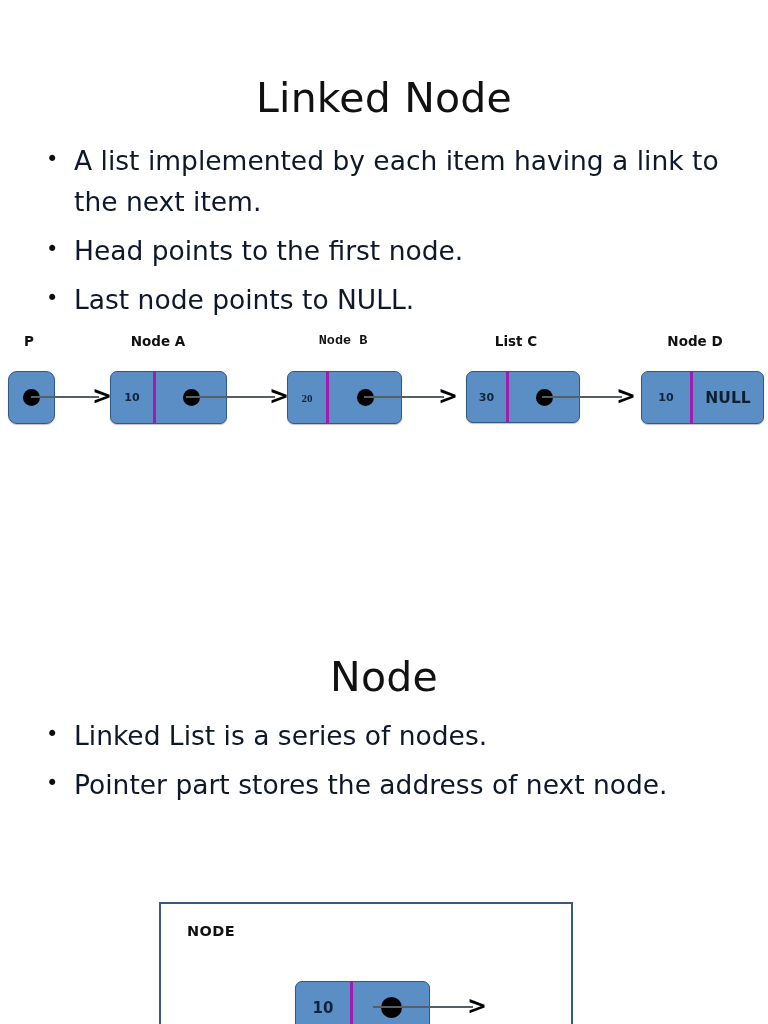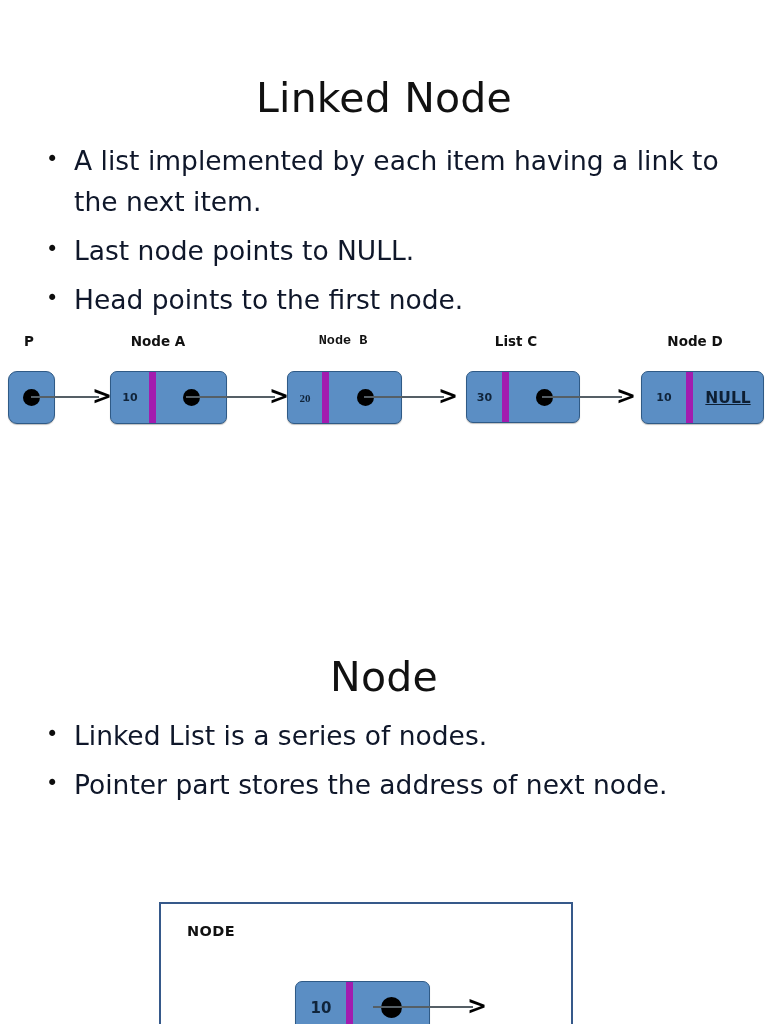--- a/index.html
+++ b/index.html
@@ -113,27 +113,26 @@
     box-sizing: border-box;
     display: flex;
     align-items: center;
     justify-content: center;
     font-family: "DejaVu Sans", sans-serif;
     color: #10243a;
   }
   .cell-data {
     font-size: 11px;
     font-weight: 700;
-    border-right: 7px solid #a21caf;
+    border-right: 3px solid #a21caf;
   }
   .cell-null {
     font-size: 15.5px;
     font-weight: 700;
     color: #0e1f33;
-    text-decoration: underline;
   }
   .cell-ptr { flex: 1; }
 
   .dot {
     width: 17px;
     height: 17px;
     border-radius: 50%;
     background: #000000;
     display: block;
   }
@@ -177,22 +176,22 @@
 </style>
 </head>
 <body>
 
 <section class="slide" id="slide-1">
 
   <h1 class="slide-title">Linked Node</h1>
 
   <ul class="bullet-list" id="bullets-1">
     <li class="bullet-item">A list implemented by each item having a link to the next item.</li>
+    <li class="bullet-item">Head points to the first node.</li>
     <li class="bullet-item">Last node points to NULL.</li>
-    <li class="bullet-item">Head points to the first node.</li>
   </ul>
 
   <div class="diagram" id="diagram-main">
 
     <div class="node-label" style="left:29px;">P</div>
     <div class="node-label" style="left:158px;">Node A</div>
     <div class="node-label" style="left:343px;font-family:Liberation Mono, monospace;">Node B</div>
     <div class="node-label" style="left:516px;">List C</div>
     <div class="node-label" style="left:695px;">Node D</div>
 

